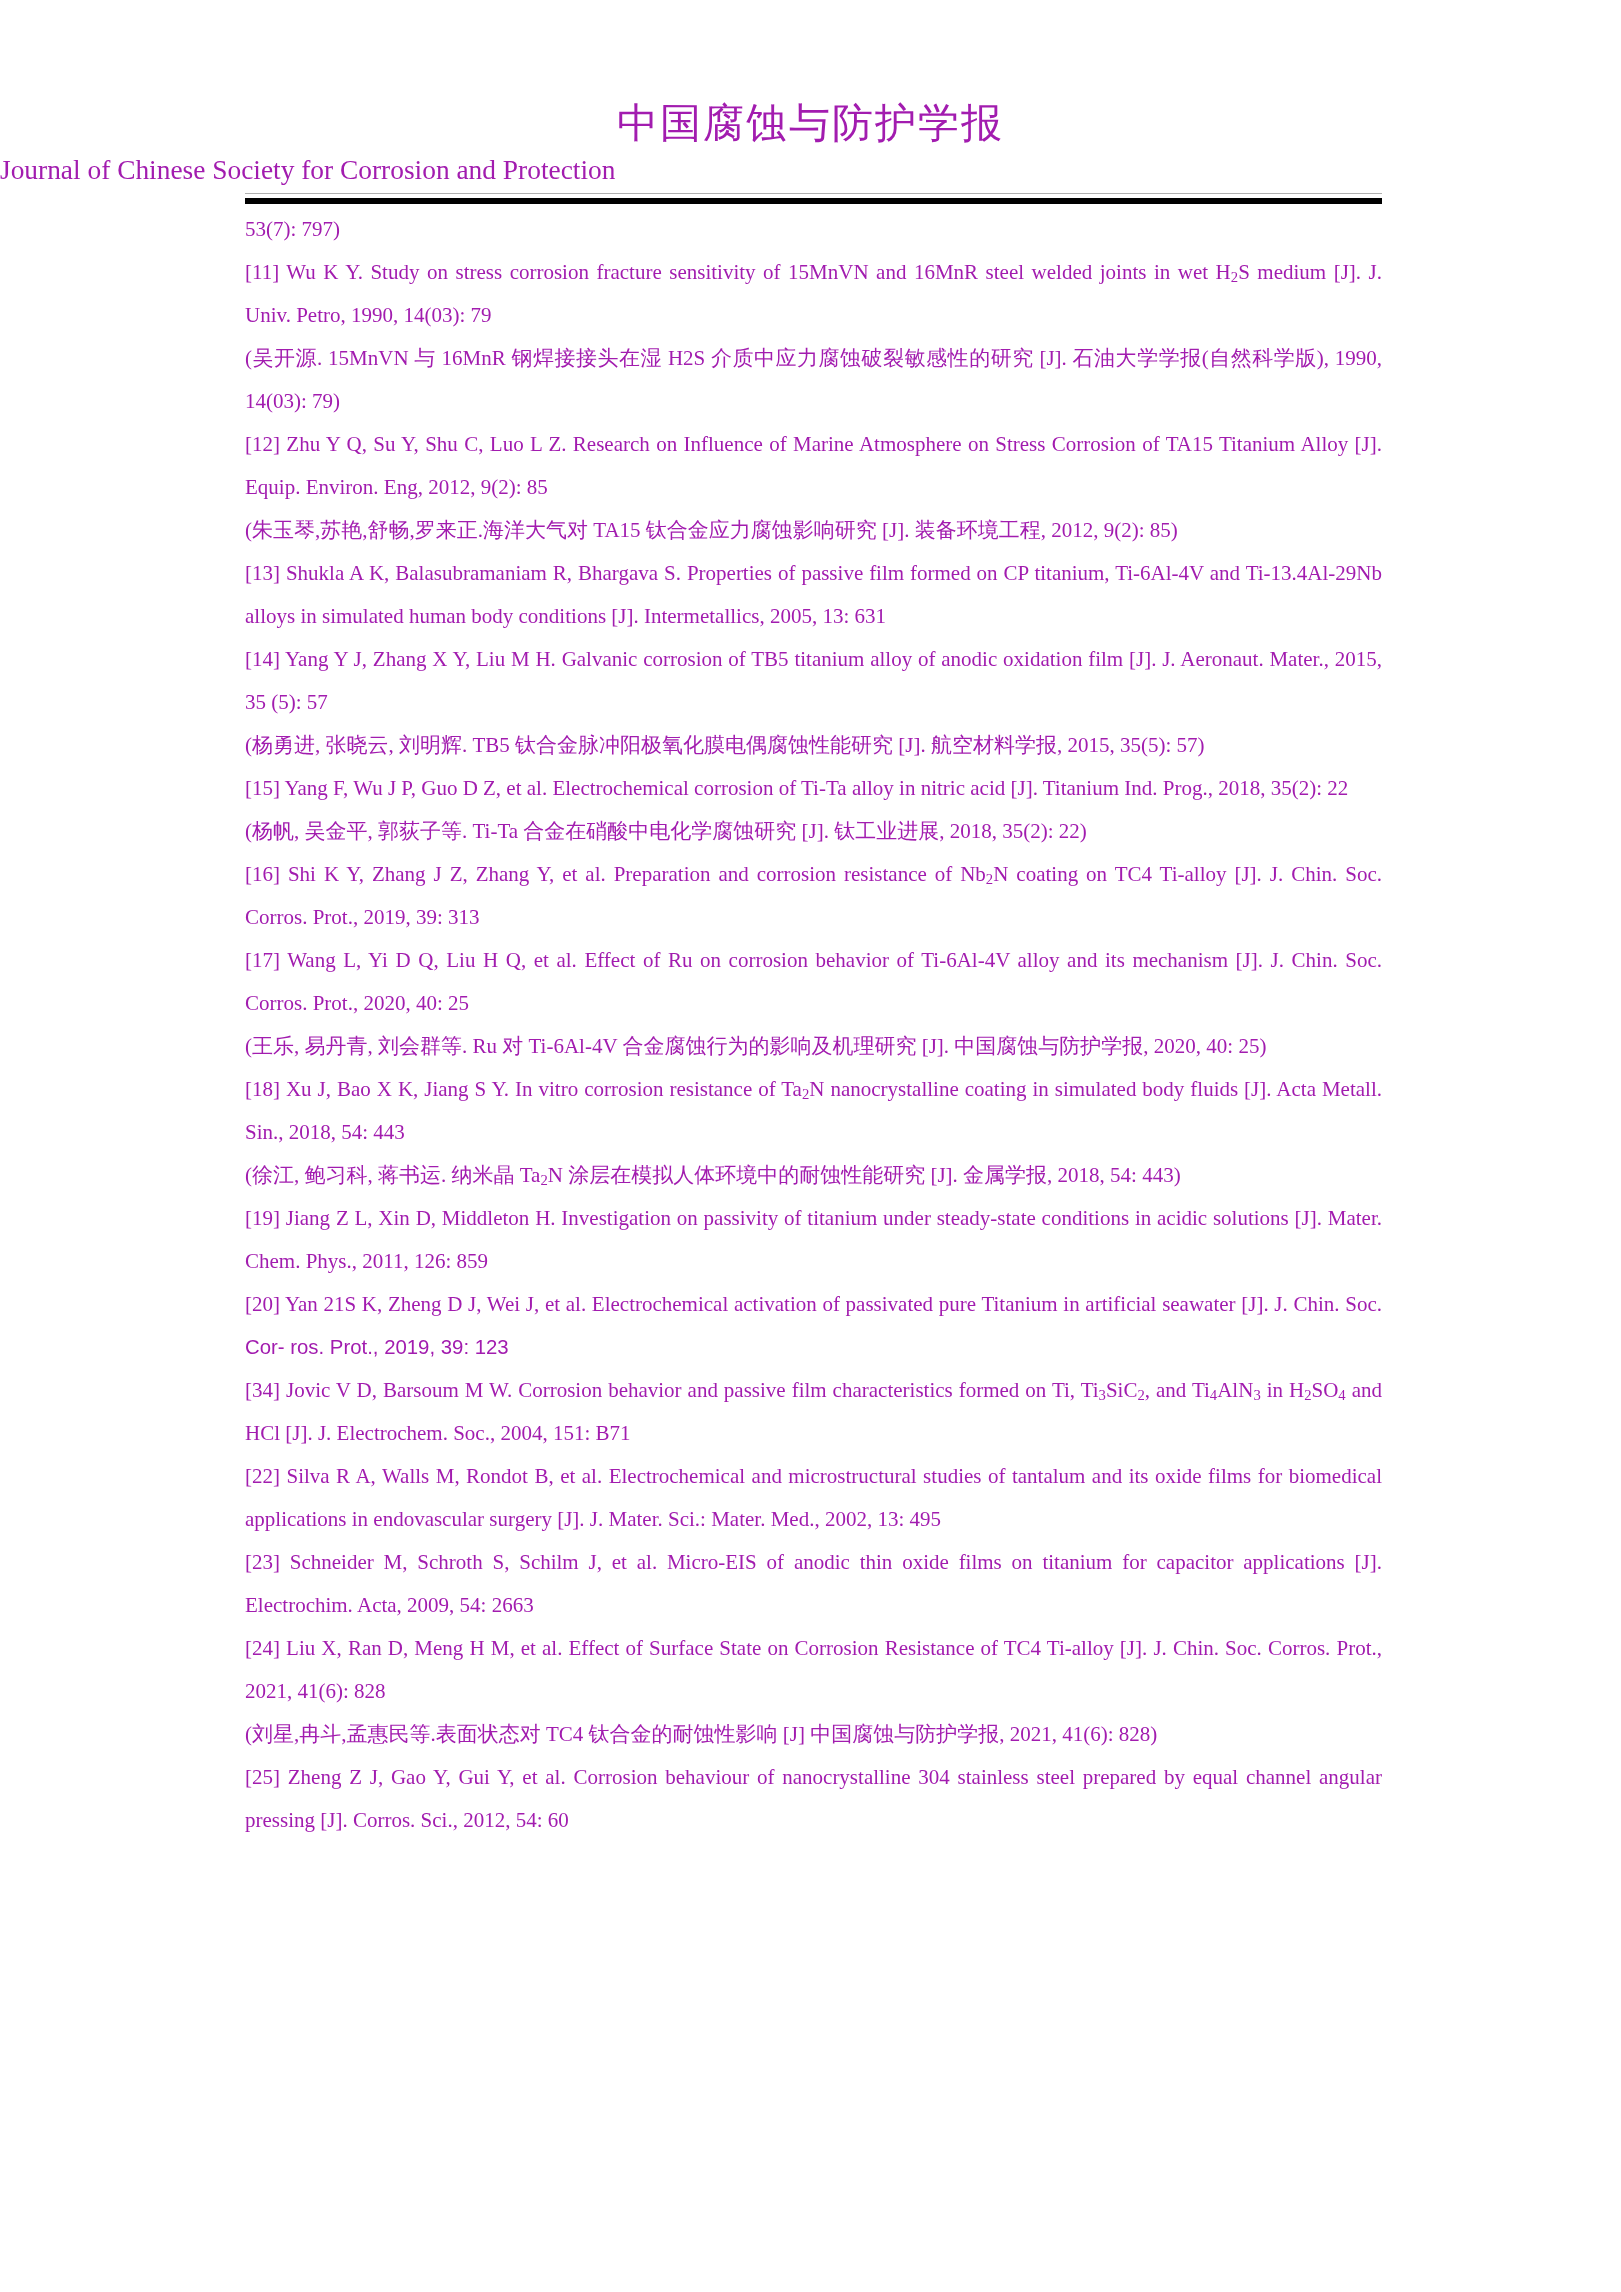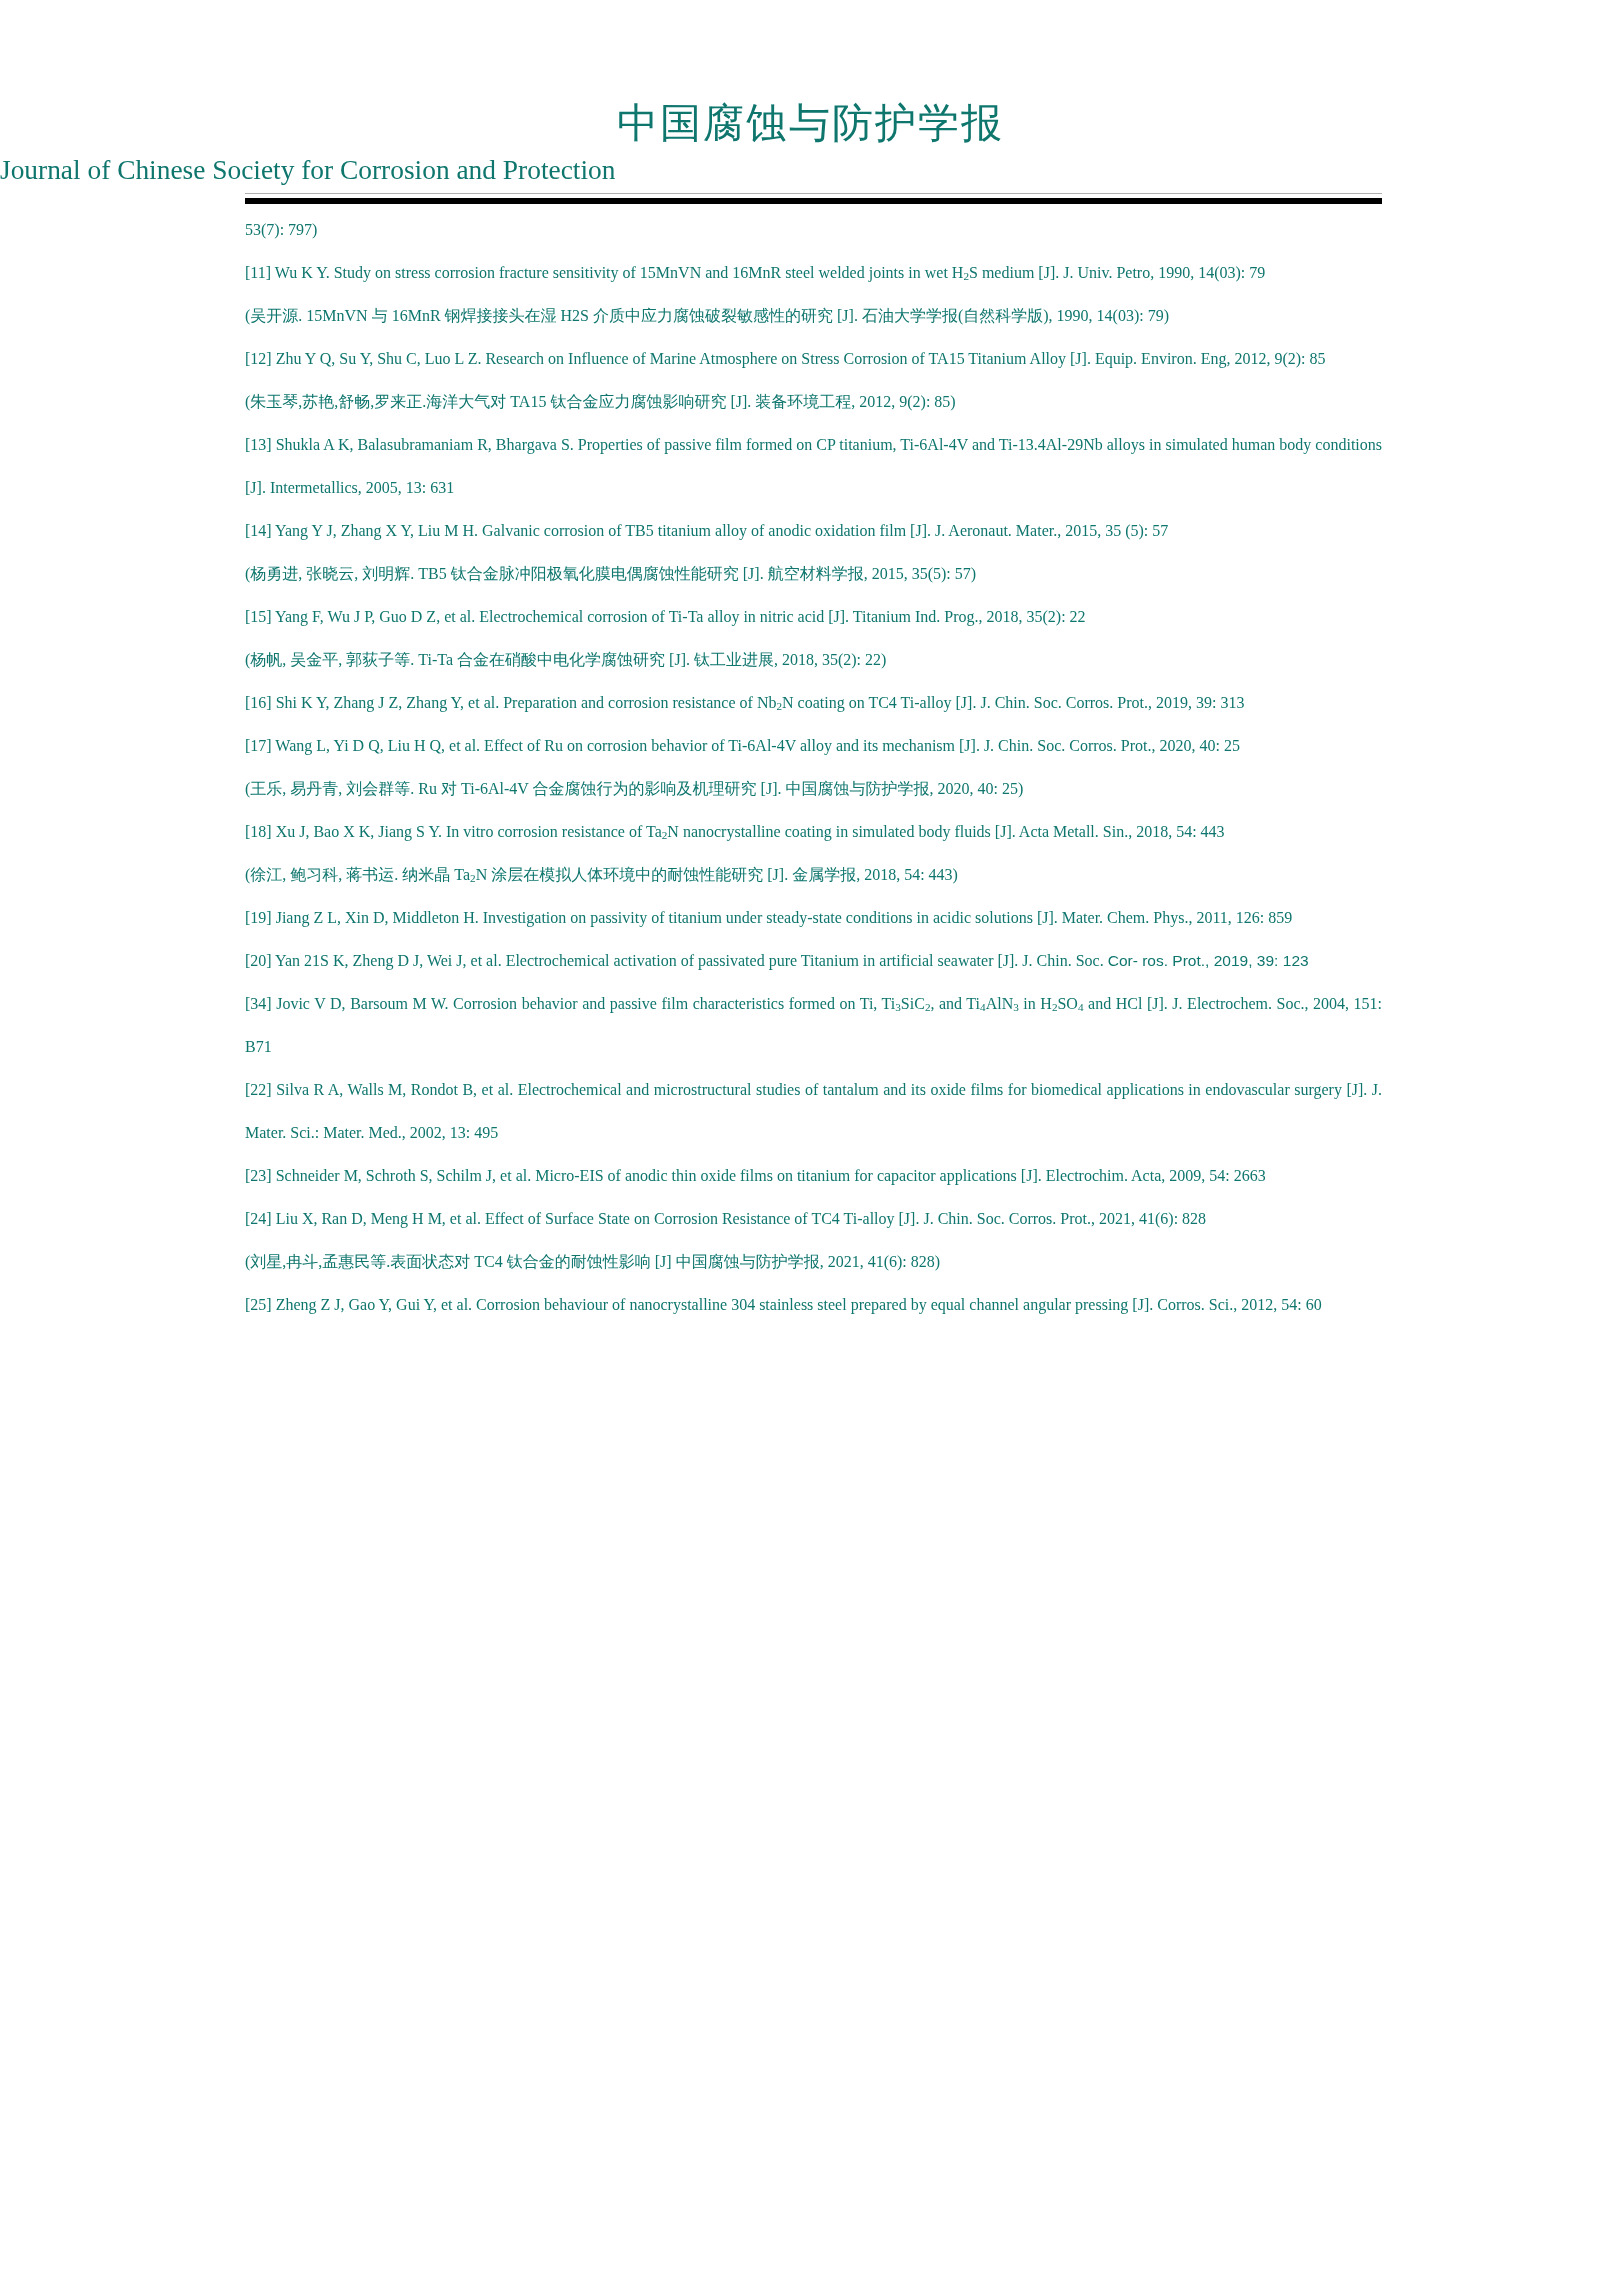--- a/index.html
+++ b/index.html
@@ -5,21 +5,21 @@
   html, body {
     margin: 0;
     padding: 0;
     background: #ffffff;
   }
   .page {
     position: relative;
     width: 1621px;
     height: 2293px;
     background: #ffffff;
-    color: #0f766e;
+    color: #a21caf;
     font-family: "Liberation Serif", "DejaVu Serif", serif;
     overflow: hidden;
   }
   .journal-title-zh {
     position: absolute;
     top: 96px;
     left: 0;
     width: 100%;
     text-align: center;
     font-size: 41px;
@@ -49,21 +49,21 @@
     left: 245px;
     width: 1137px;
     height: 5.9px;
     background: #000000;
   }
   .references {
     position: absolute;
     top: 208px;
     left: 245px;
     width: 1137px;
-    font-size: 16px;
+    font-size: 21px;
     line-height: 43px;
     text-align: justify;
   }
   .references p {
     margin: 0;
     padding: 0;
   }
   .references sub {
     font-size: 0.7em;
     line-height: 0;

